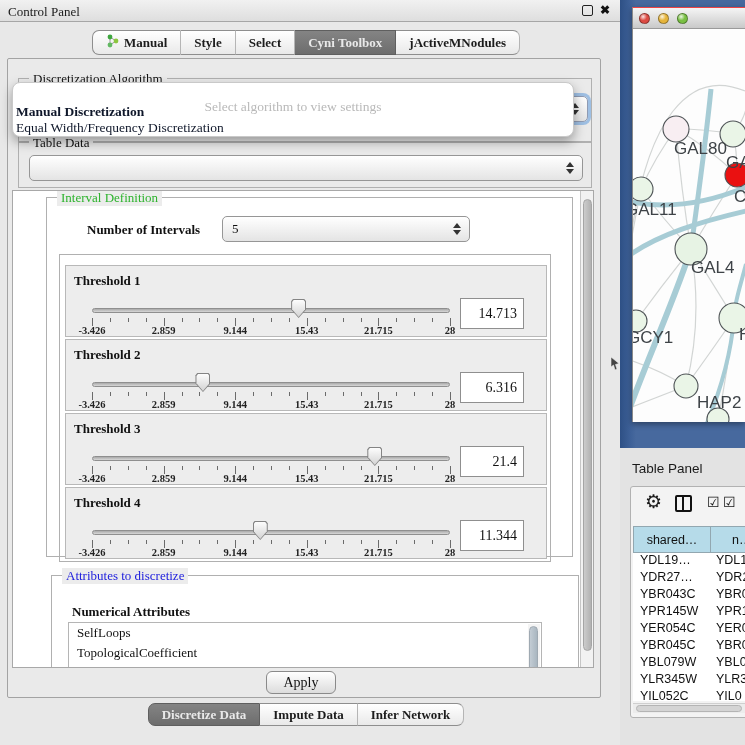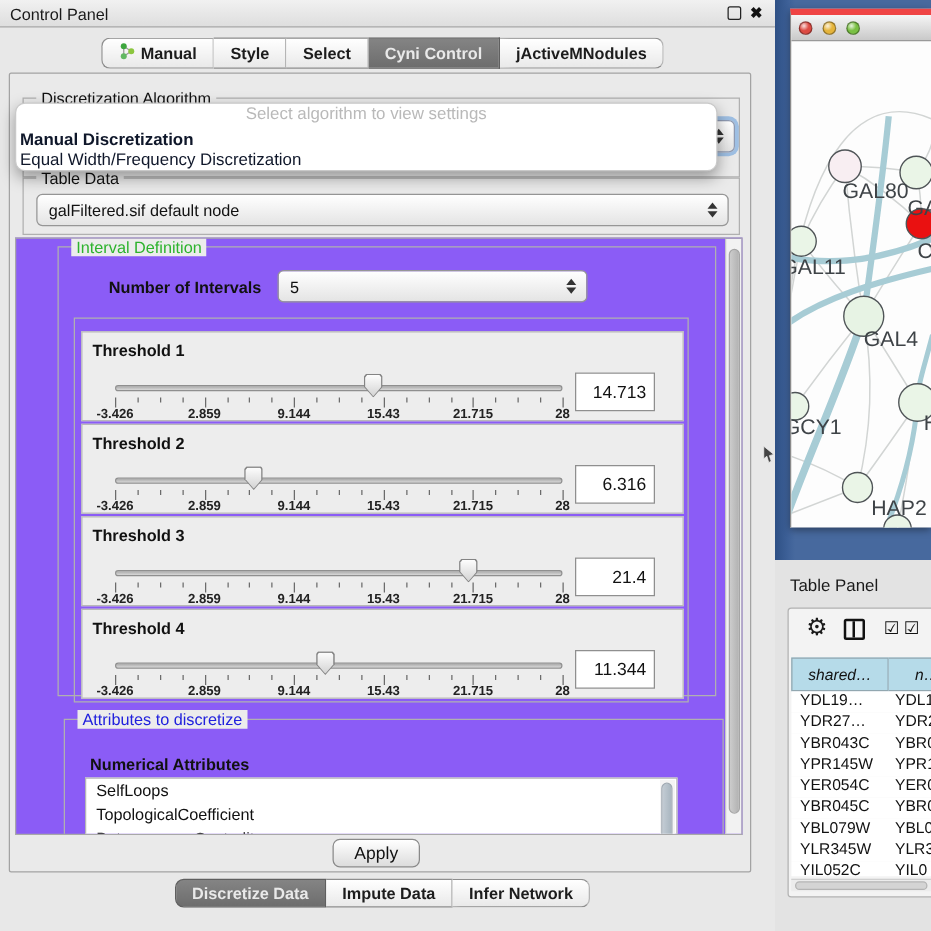--- a/index.html
+++ b/index.html
@@ -1,21 +1,21 @@
 <!DOCTYPE html>
 <html><head>
 <meta charset="utf-8">
 <style>
   *{margin:0;padding:0;box-sizing:border-box;}
   html,body{width:745px;height:745px;overflow:hidden;background:#e8e8e8;
     font-family:"Liberation Sans",sans-serif;color:#111;}
   .abs{position:absolute;}
 
   
-  #control-panel{left:0;top:0;width:620px;height:552px;background:#e8e8e8;}
+  #control-panel{left:0;top:0;width:620px;height:552px;background:#e8e8e8;font-family:Liberation Serif, serif;}
   #cp-titlebar{left:0;top:0;width:620px;height:22px;
     background:linear-gradient(#f1f1f1,#dedede);border-bottom:1px solid #a6a6a6;}
   #cp-title{left:8px;top:4px;font-size:13px;color:#1a1a1a;}
   #cp-float{left:582px;top:5px;width:11px;height:11px;border:1.5px solid #222;border-radius:2px;}
   #cp-close{left:600px;top:3px;font-size:12px;font-weight:bold;color:#111;}
 
   .tabbar{display:flex;justify-content:center;}
   #top-tabs{left:0;top:30px;width:612px;height:25px;}
   #bottom-tabs{left:0;top:703px;width:612px;height:24px;}
   .tab{display:flex;align-items:center;gap:5px;padding:0 13px;height:25px;font-size:13px;font-weight:bold;
@@ -35,34 +35,34 @@
   .gtitle.blue{color:#2121dd;background:#ececec;}
 
   
   #algo-group{left:18px;top:78px;width:574px;height:64px;}
   #algo-combo{left:28px;top:96px;width:560px;height:26px;border-radius:5px;
     background:linear-gradient(#ffffff,#e3e3e3);border:1px solid #8f9bb3;
     box-shadow:0 0 0 3px rgba(95,155,220,.55);}
   
   #algo-popup{left:12px;top:82px;width:562px;height:55px;background:#ffffff;
     border:1px solid #c9c9c9;border-radius:8px;box-shadow:0 5px 12px rgba(0,0,0,.35);z-index:40;}
-  #popup-placeholder{left:0;top:0;width:100%;text-align:center;font-size:13.5px;color:#b9b9b9;}
+  #popup-placeholder{left:0;top:16px;width:100%;text-align:center;font-size:13.5px;color:#b9b9b9;}
   .popup-item{left:3px;font-size:13.5px;color:#0f172a;white-space:nowrap;}
   #popup-item-0{top:21px;font-weight:bold;}
   #popup-item-1{top:37px;}
 
   #tabledata-group{left:18px;top:142px;width:574px;height:46px;}
   .combo{background:linear-gradient(#ffffff,#e4e4e4);border:1px solid #969696;border-radius:5px;
     font-size:13px;display:flex;align-items:center;padding-left:9px;color:#111;}
   .stepper{position:absolute;right:8px;top:50%;transform:translateY(-50%);display:flex;flex-direction:column;gap:2px;}
   .arr-up{width:0;height:0;border-left:4px solid transparent;border-right:4px solid transparent;border-bottom:5px solid #333;}
   .arr-dn{width:0;height:0;border-left:4px solid transparent;border-right:4px solid transparent;border-top:5px solid #333;}
   #tabledata-combo{left:10px;top:12px;width:554px;height:26px;}
 
-  #scrollbox{left:12px;top:190px;width:582px;height:478px;background:#8b5cf6;
+  #scrollbox{left:12px;top:190px;width:582px;height:478px;background:#ffffff;
     border:1px solid #a8a8a8;overflow:hidden;}
   #main-vscroll{left:567px;top:0;width:14px;height:478px;background:#f2f2f2;border-left:1px solid #c6c6c6;}
   #main-vscroll .vthumb{position:absolute;left:2px;top:8px;width:9px;height:452px;border-radius:5px;
     background:linear-gradient(90deg,#cccccc,#b2b2b2);border:1px solid #a5a5a5;}
 
   #interval-group{left:33px;top:6px;width:527px;height:360px;}
   #num-label{left:40px;top:24px;font-size:13px;font-weight:bold;}
   #num-combo{left:175px;top:18px;width:248px;height:26px;}
   #coords-group{left:12px;top:56px;width:492px;height:308px;}
 
@@ -92,38 +92,38 @@
     background:linear-gradient(90deg,#c3ccd4,#a9b6c0);border:1px solid #9fa9b2;}
 
   #apply-btn{left:266px;top:671px;width:70px;height:23px;border-radius:6px;
     background:linear-gradient(#ffffff,#dcdcdc);border:1px solid #8a8a8a;
     font-size:14px;text-align:center;line-height:21px;color:#111;}
 
   
   #desktop{left:620px;top:0;width:125px;height:448px;
     background:linear-gradient(90deg,#2e5085 0px,#3d6097 10px,#47699e 16px,#47699e 100%);}
   #net-window{left:632px;top:7px;width:113px;height:415px;background:#fdfdfd;
-    border-left:1px solid #8a8a8a;border-top:5px solid #ef4444;box-shadow:0 2px 6px rgba(0,0,0,.4);overflow:hidden;}
+    border-left:1px solid #8a8a8a;border-top:1px solid #ef4444;box-shadow:0 2px 6px rgba(0,0,0,.4);overflow:hidden;}
   #net-titlebar{left:0;top:0;width:113px;height:21px;
     background:linear-gradient(#f5f5f5,#c9c9c9);border-bottom:1px solid #9a9a9a;}
   .light{position:absolute;top:5px;width:11px;height:11px;border-radius:50%;border:1px solid rgba(0,0,0,.35);
     background-image:radial-gradient(circle at 35% 30%, rgba(255,255,255,.85), rgba(255,255,255,0) 45%);}
   #net-canvas{left:0;top:21px;}
   .node-label{font-size:17px;fill:#3e4347;}
 
   #table-region{left:620px;top:448px;width:125px;height:297px;background:#e3e3e3;}
   #tp-title{left:12px;top:13px;font-size:13.5px;color:#1a1a1a;}
   #tp-panel{left:10px;top:38px;width:126px;height:232px;background:#f3f3f3;
     border:1px solid #b2b2b2;border-radius:3px;overflow:hidden;}
   #tp-gear{left:14px;top:3px;font-size:19px;color:#1a1a1a;}
   #tp-split{left:44px;top:8px;width:17px;height:17px;border:2px solid #111;border-radius:2px;}
   #tp-split::after{content:"";position:absolute;left:5px;top:0;width:2px;height:13px;background:#111;}
   .tp-check{position:absolute;top:7px;font-size:14px;color:#111;}
   #tp-header{left:2px;top:39px;width:130px;height:27px;display:flex;}
-  .hcell{background:#b6dbe9;border:1px solid #92a7b0;font-size:12.5px;display:flex;align-items:center;font-style:italic;}
+  .hcell{background:#b6dbe9;border:1px solid #92a7b0;font-size:12.5px;display:flex;align-items:center;}
   #hcell-0{width:78px;justify-content:center;}
   #hcell-1{width:52px;padding-left:21px;border-left:none;}
   #tp-rows{left:2px;top:66px;width:130px;height:148px;overflow:hidden;}
   .trow{display:flex;height:17px;font-size:12.5px;background:#ffffff;}
   .trow .c0{width:78px;padding-left:7px;}
   .trow .c1{width:52px;padding-left:5px;}
   #tp-hscroll{left:2px;top:216px;width:130px;height:10px;background:#ececec;border-top:1px solid #cfcfcf;}
   #tp-hscroll .hthumb{position:absolute;left:3px;top:1px;width:106px;height:7px;border-radius:4px;
     background:#d4d4d4;border:1px solid #b4b4b4;}
 </style>
@@ -152,21 +152,21 @@
             </svg></span>
           <span>Manual</span>
         </div>
         <div class="tab">
           <span>Style</span>
         </div>
         <div class="tab">
           <span>Select</span>
         </div>
         <div class="tab sel">
-          <span>Cyni Control</span>
+          <span>Cyni Toolbox</span>
         </div>
         <div class="tab">
           <span>jActiveMNodules</span>
         </div>
       </div>
 
     <div id="outer-box" class="abs"></div>
 
     <div id="algo-group" class="abs group">
       <span class="gtitle">Discretization Algorithm</span>
@@ -180,21 +180,20 @@
 
     <div id="algo-popup" class="abs">
       <div id="popup-placeholder" class="abs">Select algorithm to view settings</div>
       <div id="popup-item-0" class="abs popup-item">Manual Discretization</div>
       <div id="popup-item-1" class="abs popup-item">Equal Width/Frequency Discretization</div>
     </div>
 
     <div id="tabledata-group" class="abs group">
       <span class="gtitle">Table Data</span>
       <div id="tabledata-combo" class="abs combo">
-        <span>galFiltered.sif default node</span>
         <div class="stepper">
             <span class="arr-up"></span>
             <span class="arr-dn"></span>
           </div>
       </div>
     </div>
 
     <div id="scrollbox" class="abs">
 
       <div id="interval-group" class="abs group">

